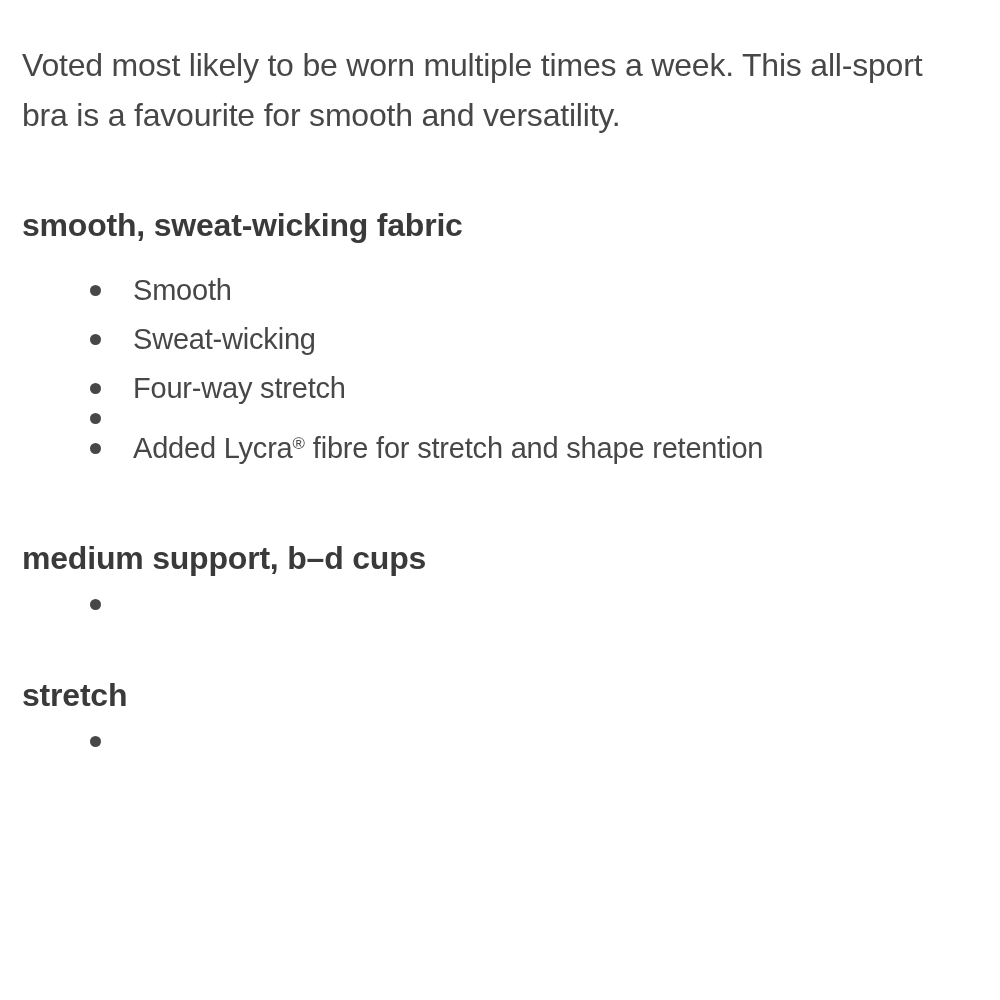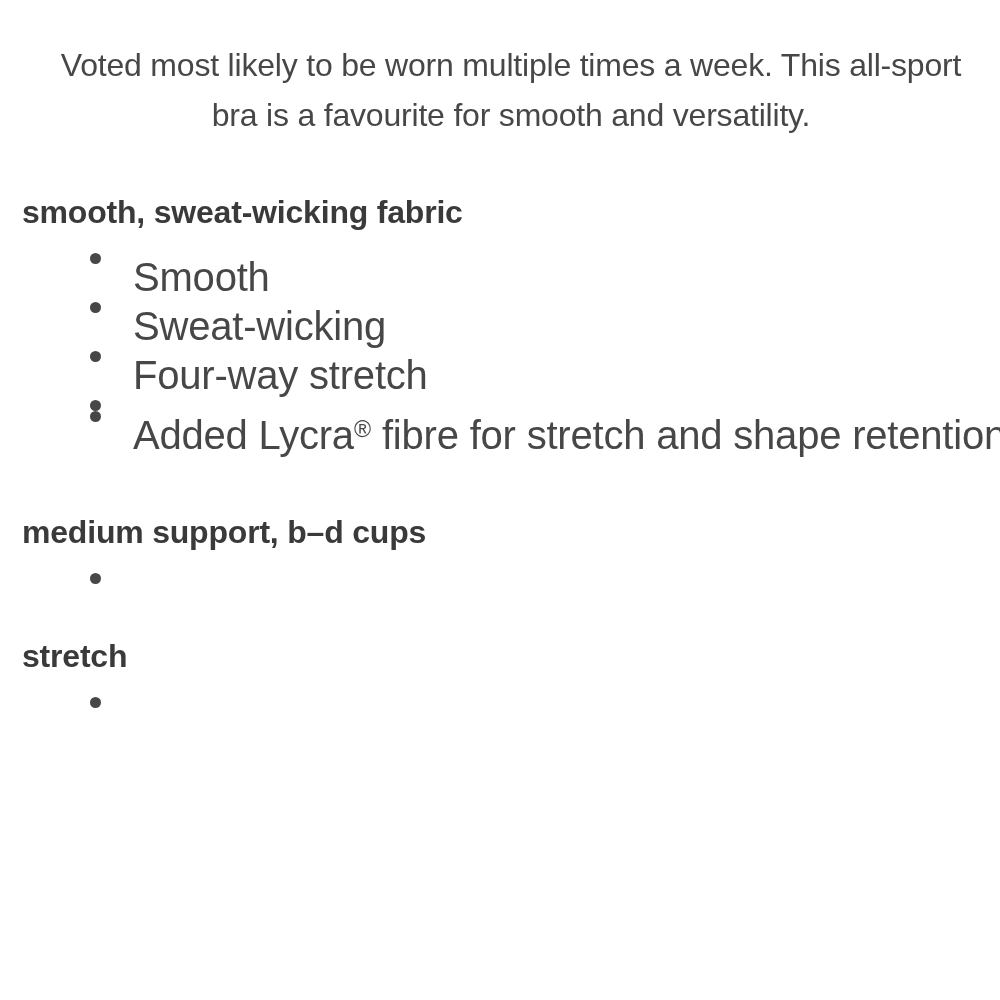--- a/index.html
+++ b/index.html
@@ -19,39 +19,39 @@
   .content {
     font-family: "Liberation Sans", sans-serif;
     color: var(--body-color);
     padding: 40px 0 0 22px;
     letter-spacing: -0.2px;
   }
   .intro-line {
     font-size: 32px;
     line-height: 50px;
     white-space: nowrap; 
-    text-align: center;
   }
-  .section { margin-top: 51px; }
+  .section { margin-top: 64px; }
   .heading {
     margin: 0;
     font-size: 32px;
     line-height: 42px;
     font-weight: 700;
     color: var(--heading-color);
     white-space: nowrap;
   }
   ul.bullets {
     margin: 20px 0 0 0;
     padding: 0;
     list-style: none;
   }
   li.bullet {
     display: flex;
-    font-size: 40px;
+    align-items: center;
+    font-size: 29px;
     line-height: 49px;
     white-space: nowrap;
   }
   .dot {
     flex: 0 0 auto;
     width: 11px;
     height: 11px;
     border-radius: 50%;
     background: var(--body-color);
     margin-left: 68px;

